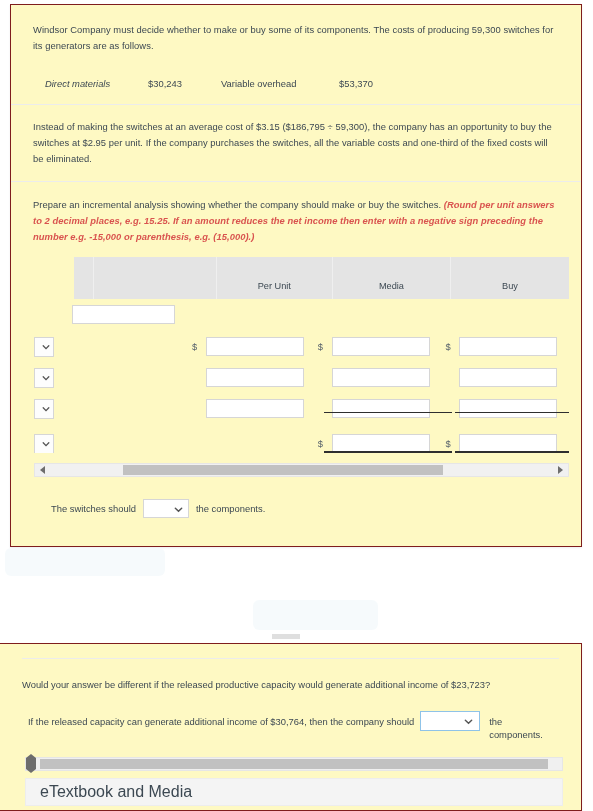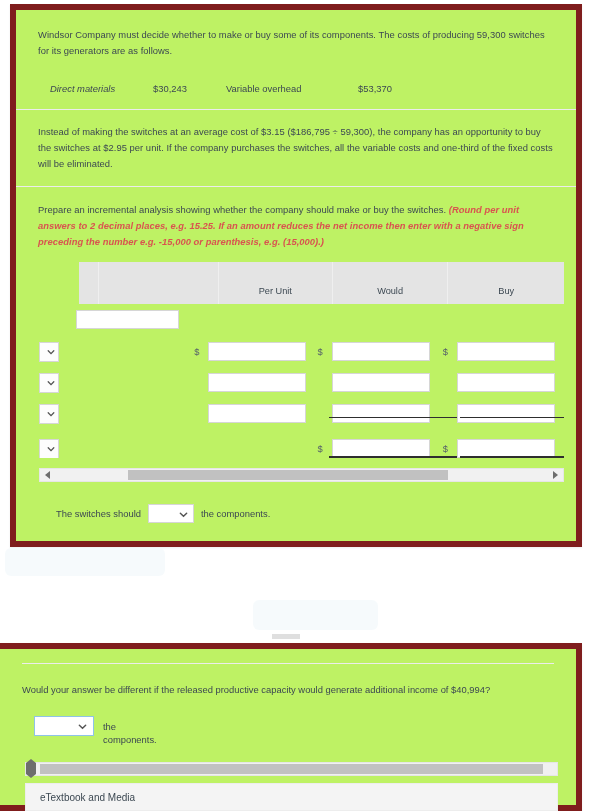--- a/index.html
+++ b/index.html
@@ -15,22 +15,22 @@
     font-size: 9.5px;
     color: #3c4852;
     -webkit-font-smoothing: antialiased;
   }
 
   .page { position: relative; width: 593px; height: 811px; }
 
   
   .card {
     position: absolute;
-    background: #bef264;
-    border: 6px solid #7f1d1d;
+    background: #fef9c3;
+    border: 1px solid #7f1d1d;
     box-shadow: 0 1px 2px rgba(0,0,0,0.07);
     box-sizing: border-box;
   }
   #card-top {
     left: 10px;
     top: 4px;
     width: 572px;
     height: 543px;
   }
   #card-bottom {
@@ -63,21 +63,21 @@
   table.costs { border-collapse: collapse; }
   table.costs td {
     font-size: 9.4px;
     color: #3c4852;
     padding: 5px 0;
     white-space: nowrap;
   }
   td.c-label1 { width: 86px; font-style: italic; }
   td.c-val1   { width: 68px; text-align: center; padding-right: 22px !important; }
   td.c-label2 { width: 104px; }
-  td.c-val2   { width: 62px; text-align: right; }
+  td.c-val2   { width: 62px; text-align: center; }
 
   .redbold {
     color: #d9534f;
     font-weight: bold;
     font-style: italic;
   }
 
   
   .tbl-wrap {
     position: relative;
@@ -276,21 +276,21 @@
 
   .etext {
     margin: 7px 18px 0 25px;
     background: #f4f4f4;
     border: 1px solid #ededed;
     box-sizing: border-box;
     height: 28px;
     display: flex;
     align-items: center;
     padding-left: 14px;
-    font-size: 10px;
+    font-size: 16px;
     color: #3c4852;
   }
 
   
   .ghost {
     position: absolute;
     background: #f4f9fb;
     border-radius: 6px;
     opacity: 0.85;
   }
@@ -329,21 +329,21 @@
     <div class="para sec-prep">
       <span>Prepare an incremental analysis showing whether the company should make or buy the switches. </span><span class="redbold">(Round per unit answers to 2 decimal places, e.g. 15.25. If an amount reduces the net income then enter with a negative sign preceding the number e.g. -15,000 or parenthesis, e.g. (15,000).)</span>
     </div>
 
     <div class="tbl-wrap">
 
       <div class="hdr-row">
         <div class="hdr-cell hc-sel"></div>
         <div class="hdr-cell hc-name"></div>
         <div class="hdr-cell hc-unit">Per Unit</div>
-        <div class="hdr-cell hc-make">Would</div>
+        <div class="hdr-cell hc-make">Media</div>
         <div class="hdr-cell hc-buy">Buy</div>
       </div>
 
       <div class="body-rows">
 
         <div class="row" style="height:30px;">
           <div class="cell cl-sel"></div>
           <div class="cell cl-name">
             <input class="txt i-name" type="text" value="" style="">
           </div>
@@ -474,23 +474,24 @@
   </div>
 
   <div class="ghost" id="ghost-a"></div>
   <div class="ghost" id="ghost-b"></div>
   <div class="ghost" id="ghost-c"></div>
 
   <div class="card" id="card-bottom">
 
     <div class="divider" style="margin:14px 22px 0 22px;"></div>
 
-    <div class="b-q">Would your answer be different if the released productive capacity would generate additional income of $40,994?</div>
+    <div class="b-q">Would your answer be different if the released productive capacity would generate additional income of $23,723?</div>
 
     <div class="b-answer">
+      <span>If the released capacity can generate additional income of $30,764, then the company should</span>
       <span class="focus-wrap">
         <select class="focused"><option></option></select>
         <svg class="chev" width="9" height="9" viewBox="0 0 10 10">
           <path d="M1.5 3.5 L5 7 L8.5 3.5" fill="none" stroke="#555" stroke-width="1.6" stroke-linecap="round"></path>
         </svg>
       </span>
       <span class="trail">the components.</span>
     </div>
 
     <div class="hscroll2">

